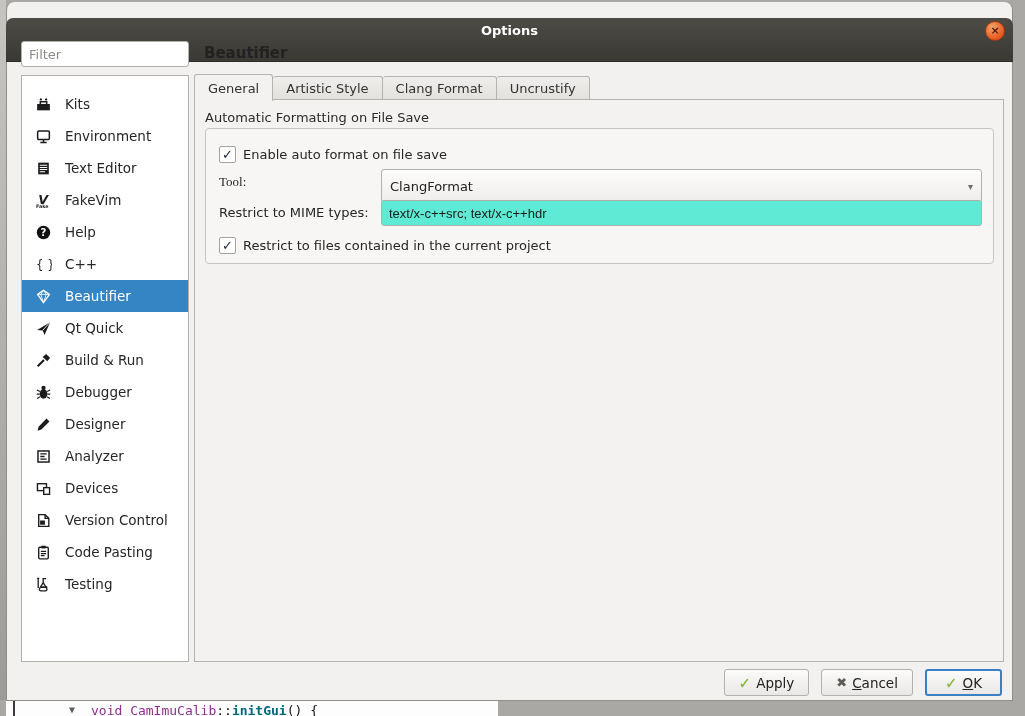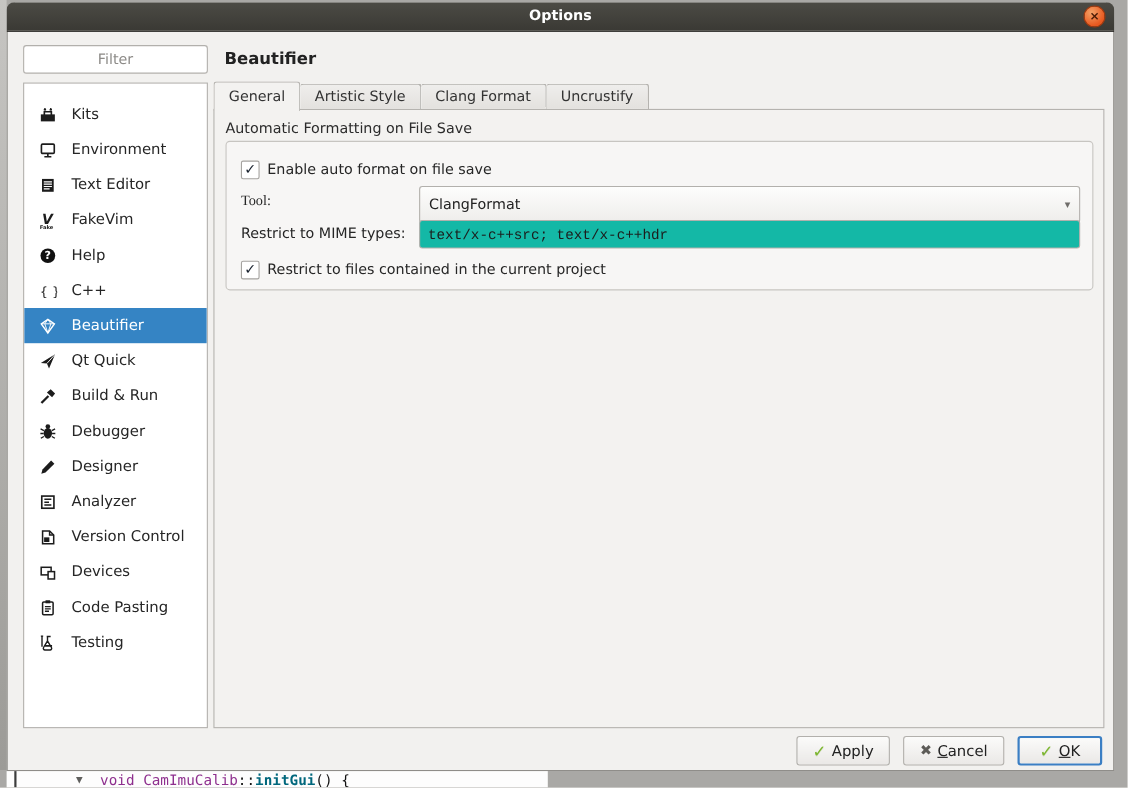--- a/index.html
+++ b/index.html
@@ -4,34 +4,34 @@
 <style>
   * { margin:0; padding:0; box-sizing:border-box; }
   html,body { width:1025px; height:716px; overflow:hidden; }
   body { background:#a9a8a5; font-family:"DejaVu Sans", sans-serif; font-size:13px; color:#2b2b2b; position:relative; }
 
   .left-strip { position:absolute; left:0; top:0; width:6px; height:700px; background:linear-gradient(#c6c5c2,#9c9b97); }
 
   .dialog { position:absolute; left:6px; top:2px; width:1007px; height:699px;
             background:#f2f1ef; border:1px solid #8f8d89; border-top:none; border-radius:8px 8px 0 0; }
 
-  .titlebar { position:absolute; left:-1px; top:0; width:1007px; height:27px;
+  .titlebar { position:absolute; left:-1px; top:16px; width:1007px; height:44px;
               background:linear-gradient(#4c4b45,#3a3934); border-radius:7px 7px 0 0;
               border-bottom:1px solid #2c2b27; }
   .titlebar .title { position:absolute; left:0; right:0; top:5px; text-align:center;
                      color:#fff; font-weight:bold; font-size:13px; }
   .close-btn { position:absolute; right:8px; top:3px; width:20px; height:20px; border-radius:50%;
                background:radial-gradient(circle at 35% 30%, #f4a267, #e8581f 70%);
                border:1px solid #9e3a10; color:#4a1a05; font-size:11px; font-weight:bold;
                text-align:center; line-height:18px; cursor:default; }
 
   
   .filter-input { position:absolute; left:14px; top:39px; width:168px; height:26px;
                   background:#fff; border:1px solid #b2b0ac; border-radius:3px;
-                  padding:0 7px; font-size:13px; color:#2b2b2b; font-family:"DejaVu Sans", sans-serif;text-align:center; }
+                  padding:0 7px; font-size:13px; color:#2b2b2b; font-family:"DejaVu Sans", sans-serif; }
   .filter-input::placeholder { color:#8d8b88; }
 
   .side-list { position:absolute; left:14px; top:73px; width:168px; height:587px;
                background:#fff; border:1px solid #b2b0ac; overflow:hidden; padding-top:12px; }
   .side-item { height:32px; display:flex; align-items:center; padding-left:13px; cursor:default; }
   .side-item .ico { width:17px; height:17px; display:inline-flex; margin-right:13px; flex:0 0 17px; }
   .side-item .lbl { font-size:13.5px; color:#262626; }
   .side-item.selected { background:#3584c4; }
   .side-item.selected .lbl { color:#fff; }
 
@@ -59,22 +59,22 @@
   .checklabel { font-size:13px; color:#262626; }
 
   .fieldlabel { position:absolute; left:212px; font-size:13px; color:#262626; }
 
   .combo { position:absolute; left:374px; width:601px; height:26px;
            background:linear-gradient(#fdfdfc,#eeedeb); border:1px solid #b2b0ac; border-radius:3px;
            display:flex; align-items:center; padding:16px 8px; font-size:13px; color:#222; cursor:default; }
   .combo .arrow { margin-left:auto; color:#6f6d6a; font-size:10px; }
 
   .text-input { position:absolute; left:374px; width:601px; height:26px;
-                background:#14b8a6; border:1px solid #b2b0ac; border-radius:3px;
-                padding:0 7px; font-size:13px; color:#1c1c1c; font-family:Liberation Mono, monospace; }
+                background:#5eead4; border:1px solid #b2b0ac; border-radius:3px;
+                padding:0 7px; font-size:13px; color:#1c1c1c; font-family:Liberation Sans, sans-serif; }
 
   .btnrow { position:absolute; right:10px; bottom:4px; display:flex; gap:12px; }
   .btn { height:27px; display:flex; align-items:center; justify-content:center; gap:5px;
          background:linear-gradient(#fbfbfa,#eae8e6); border:1px solid #b2b0ac; border-radius:3px;
          font-size:13.5px; color:#222; padding:0 14px; cursor:default; }
   .btn .check { color:#7cb62e; font-weight:bold; font-size:15px; text-shadow:0 1px 0 #5c8c1e33; }
   .btn .cross { color:#5c5b57; font-weight:bold; font-size:13px; }
   .btn.ok { border:2px solid #3b7fc4; padding:0 18px; }
   .mn { text-decoration:underline; }
 
@@ -228,36 +228,36 @@
             <rect x="2.8" y="2.8" width="10.4" height="10.4" fill="none" stroke="#1c1c1c" stroke-width="1.4"></rect>
             <path d="M5 5.5h6M5 8h4M5 10.5h6" stroke="#1c1c1c" stroke-width="1.3"></path>
           </svg>
       </span>
       <span class="lbl">Analyzer</span>
     </div>
 
     <div class="side-item">
       <span class="ico">
         <svg width="17" height="17" viewBox="0 0 16 16">
+            <rect x="2.3" y="3.5" width="8.5" height="6.5" fill="none" stroke="#1c1c1c" stroke-width="1.3"></rect>
+            <rect x="8.2" y="7.2" width="5.5" height="6.3" fill="#fff" stroke="#1c1c1c" stroke-width="1.3"></rect>
+          </svg>
+      </span>
+      <span class="lbl">Devices</span>
+    </div>
+
+    <div class="side-item">
+      <span class="ico">
+        <svg width="17" height="17" viewBox="0 0 16 16">
             <path d="M3.5 2.5 h6 l3.5 3.5 v7.5 h-9.5 z" fill="none" stroke="#1c1c1c" stroke-width="1.3"></path>
             <path d="M9.5 2.5 v3.5 h3.5" fill="none" stroke="#1c1c1c" stroke-width="1.3"></path>
             <rect x="4.8" y="8" width="4.5" height="4" fill="#1c1c1c"></rect>
           </svg>
       </span>
       <span class="lbl">Version Control</span>
-    </div>
-
-    <div class="side-item">
-      <span class="ico">
-        <svg width="17" height="17" viewBox="0 0 16 16">
-            <rect x="2.3" y="3.5" width="8.5" height="6.5" fill="none" stroke="#1c1c1c" stroke-width="1.3"></rect>
-            <rect x="8.2" y="7.2" width="5.5" height="6.3" fill="#fff" stroke="#1c1c1c" stroke-width="1.3"></rect>
-          </svg>
-      </span>
-      <span class="lbl">Devices</span>
     </div>
 
     <div class="side-item">
       <span class="ico">
         <svg width="17" height="17" viewBox="0 0 16 16">
             <rect x="3.5" y="3" width="9" height="11" rx="1" fill="none" stroke="#1c1c1c" stroke-width="1.3"></rect>
             <rect x="6" y="1.6" width="4" height="2.6" fill="#1c1c1c"></rect>
             <path d="M5.5 7h5M5.5 9h5M5.5 11h3.5" stroke="#1c1c1c" stroke-width="1.1"></path>
           </svg>
       </span>

